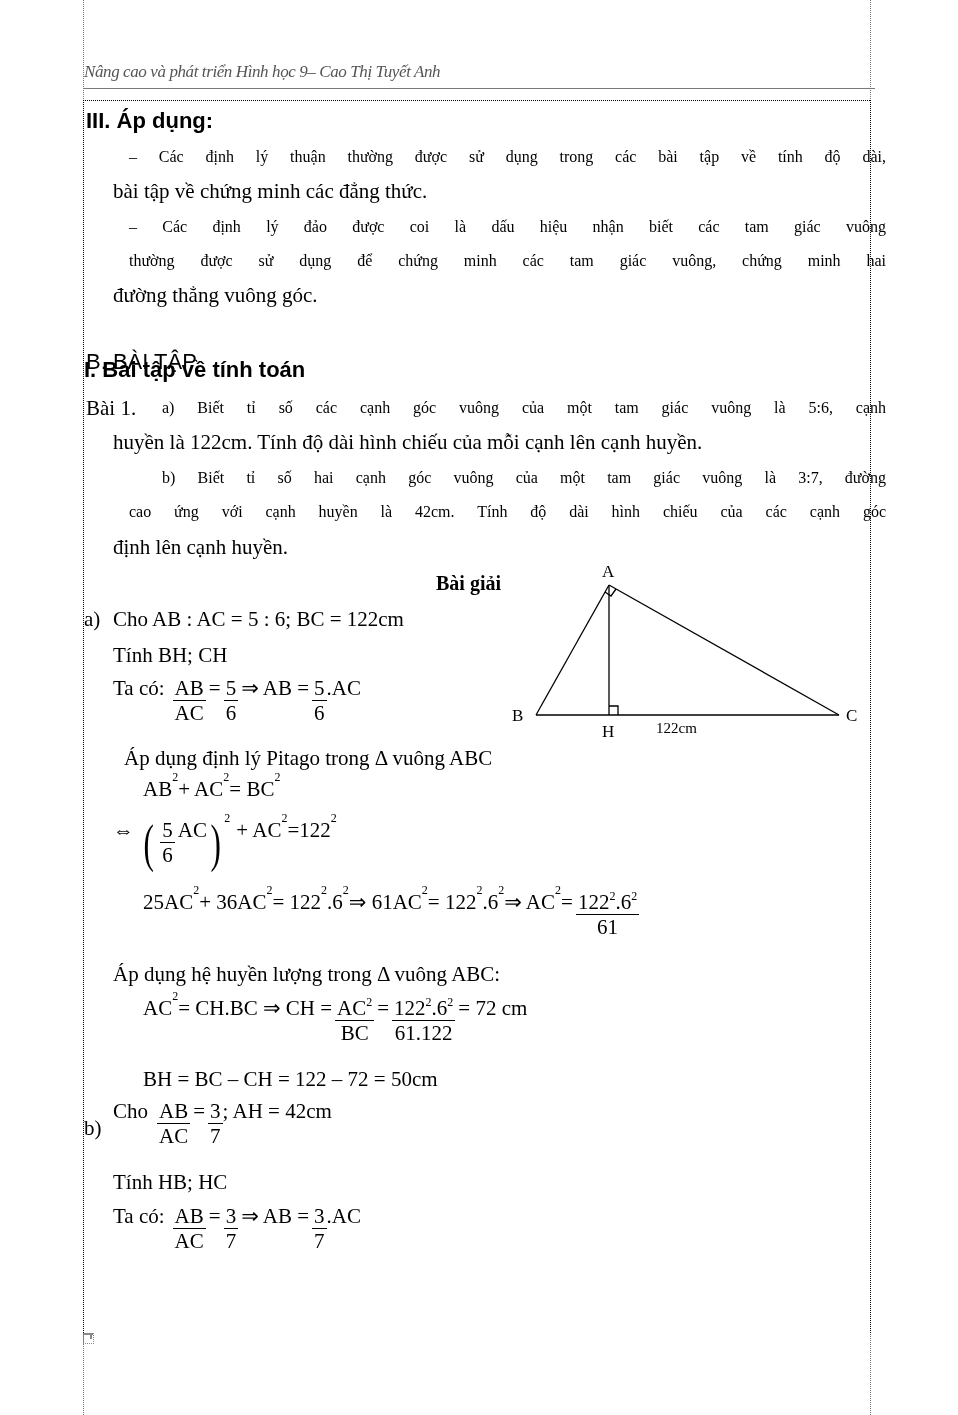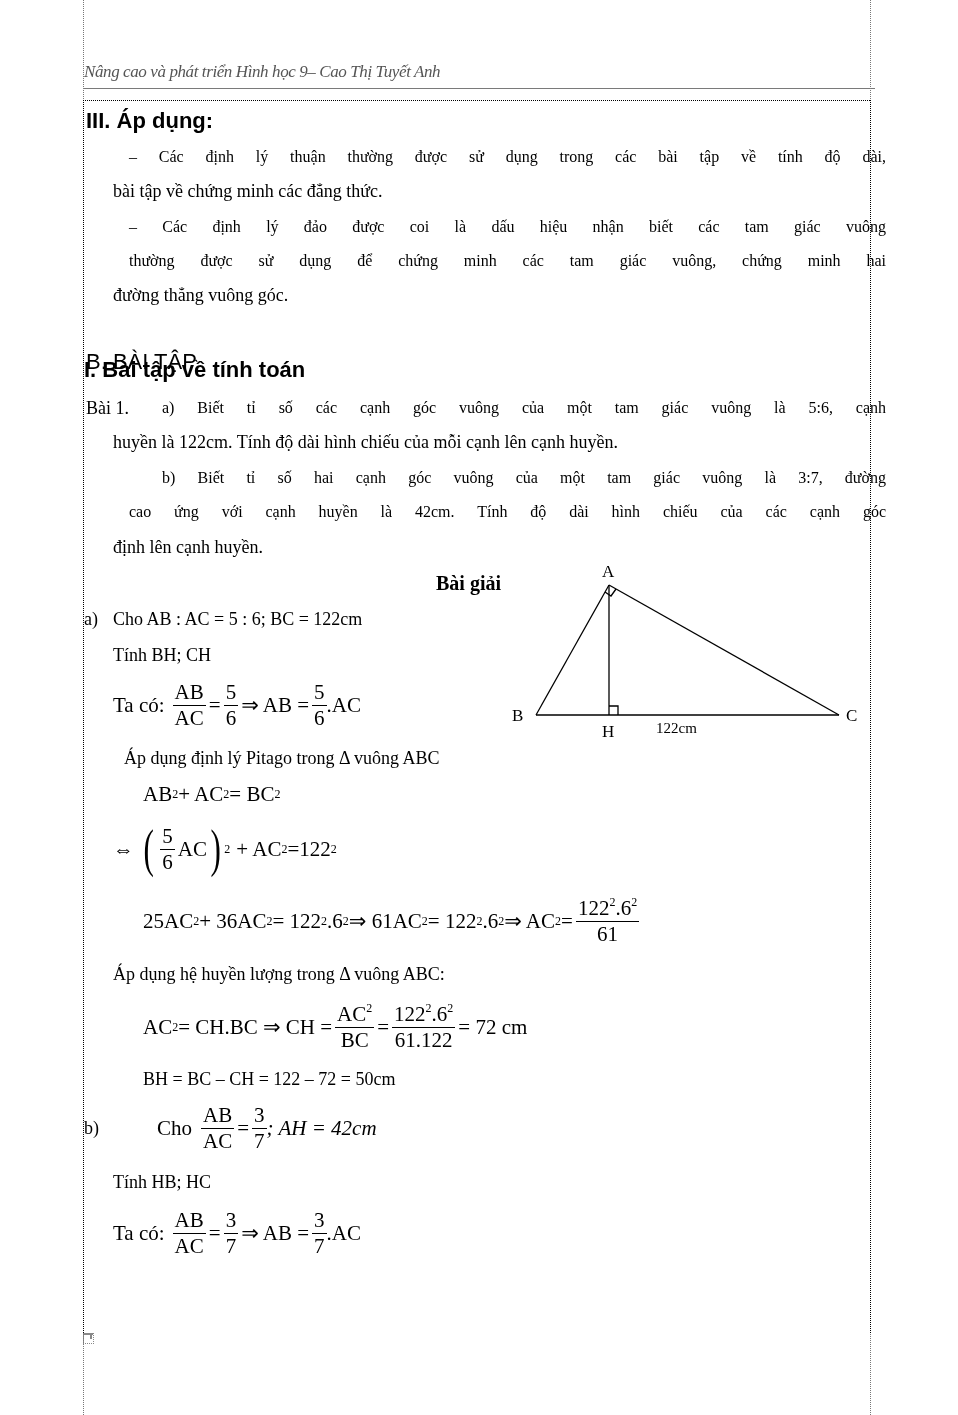--- a/index.html
+++ b/index.html
@@ -10,27 +10,27 @@
   .guide-right { position: absolute; left: 870px; top: 0; height: 1415px; border-left: 1px dotted #777; }
   .guide-right-dark { position: absolute; left: 870px; top: 100px; height: 1233px; border-left: 1px dotted #000; }
   .header-text { position: absolute; left: 84px; top: 62px; font-style: italic; font-size: 17px;
                  color: #555; letter-spacing: -0.4px; }
   .header-rule { position: absolute; left: 83px; top: 88px; width: 792px; border-top: 1px solid #7a7a7a; }
   .margin-dots { position: absolute; left: 83px; top: 100px; width: 787px; border-top: 1px dotted #000; }
   .corner-mark { position: absolute; left: 83px; top: 1333px; width: 11px; height: 11px;
                  border: 1px dotted #888; border-top: 2px solid #888; box-sizing: border-box; }
   .corner-mark::after { content: ""; position: absolute; left: 6px; top: -2px; width: 2px; height: 6px; background: #888; }
 
-  .txt { position: absolute; font-size: 18px; line-height: 34px; white-space: nowrap; }
+  .txt { position: absolute; font-size: 21px; line-height: 34px; white-space: nowrap; }
   .h-sans { font-family: Liberation Sans, sans-serif; font-weight: bold; font-size: 22px; }
   .justify { position: absolute; font-size: 16px; line-height: 34px; text-align: justify;
              text-align-last: justify; white-space: nowrap; margin-left: 16px; }
   .bold { font-weight: bold; text-align: center; }
   .math { position: absolute; font-family: "Liberation Serif", serif; font-size: 21px; white-space: nowrap;
-          display: flex; align-items: center; }
+          display: flex; align-items: flex-start; }
   .frac { display: inline-flex; flex-direction: column; align-items: center; vertical-align: middle;
           margin: 0 3px; line-height: 1.15; }
   .frac .num { border-bottom: 1px solid #000; padding: 0 2px; }
   .frac .den { padding: 0 2px; }
   sup { font-size: 12px; vertical-align: 9px; line-height: 0; }
   .paren { font-size: 52px; font-weight: 100; transform: scaleX(0.6); display: inline-block; line-height: 1; }
   .diagram { position: absolute; left: 500px; top: 555px; width: 380px; height: 190px; }
   .diagram text { font-family: "Liberation Serif", serif; }
 </style>
 </head>
@@ -156,31 +156,31 @@
     <span class="num"><span>122</span><sup>2</sup><span>.6</span><sup>2</sup></span>
     <span class="den">61.122</span>
   </span>
   <span>= 72 cm</span>
 </div>
 
 <div class="txt" style="left:143px; top:1062px;">BH = BC – CH = 122 – 72 = 50cm</div>
 
 <div class="txt" style="left:84px; top:1111px;">b)</div>
 <div class="math" style="left:113px; top:1099px; height:58px;">
-  <span style="margin-right:6px;margin-left:44px;">Cho</span>
+  <span style="margin-right:6px;">Cho</span>
   <span class="frac">
     <span class="num">AB</span>
     <span class="den">AC</span>
   </span>
   <span>=</span>
   <span class="frac">
     <span class="num">3</span>
     <span class="den">7</span>
   </span>
-  <span style="margin-left:-3px;font-style:italic;">; AH = 42cm</span>
+  <span style="margin-left:-3px;">; AH = 42cm</span>
 </div>
 
 <div class="txt" style="left:113px; top:1165px;">Tính HB; HC</div>
 
 <div class="math" style="left:113px; top:1204px; height:58px;">
   <span>Ta có:</span>
   <span class="frac" style="margin-left:8px;">
     <span class="num">AB</span>
     <span class="den">AC</span>
   </span>

